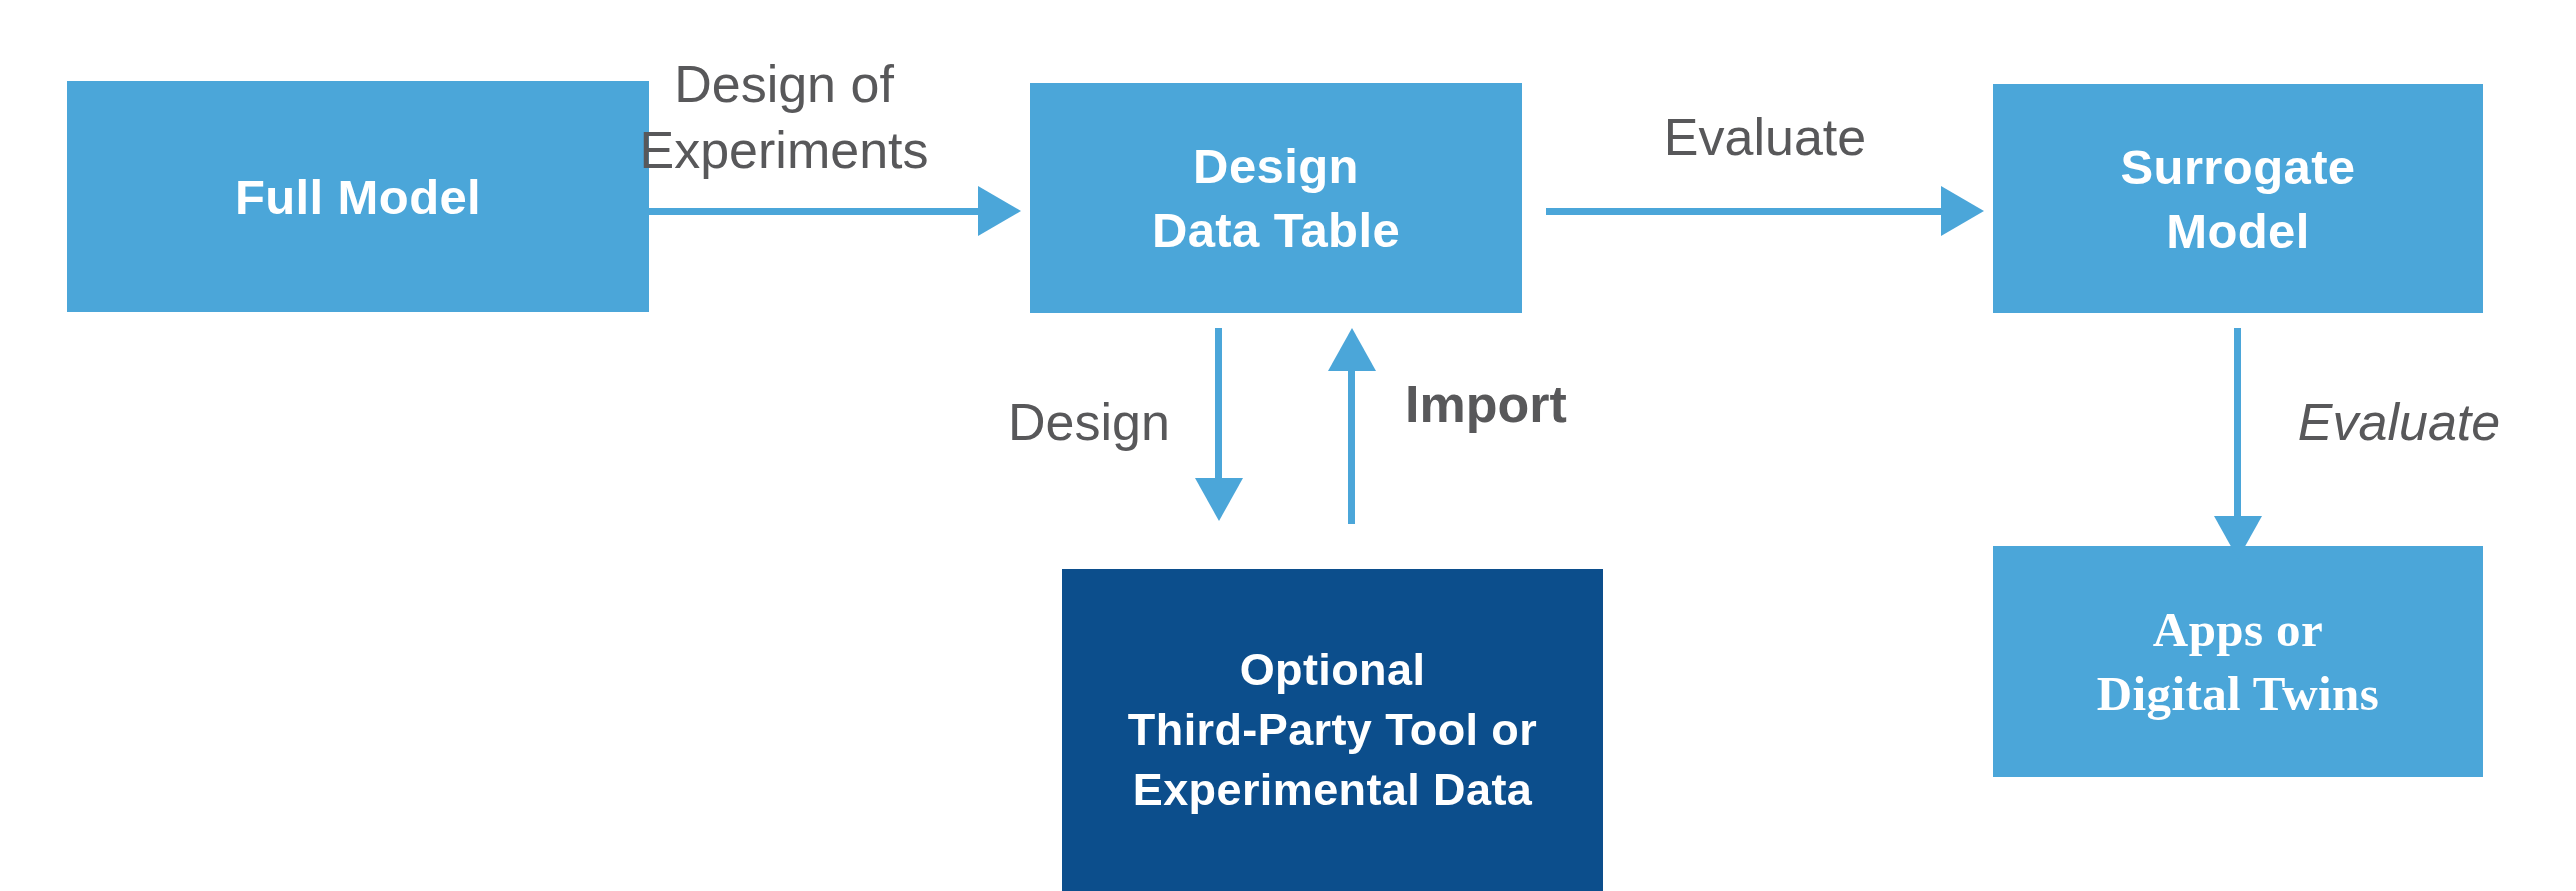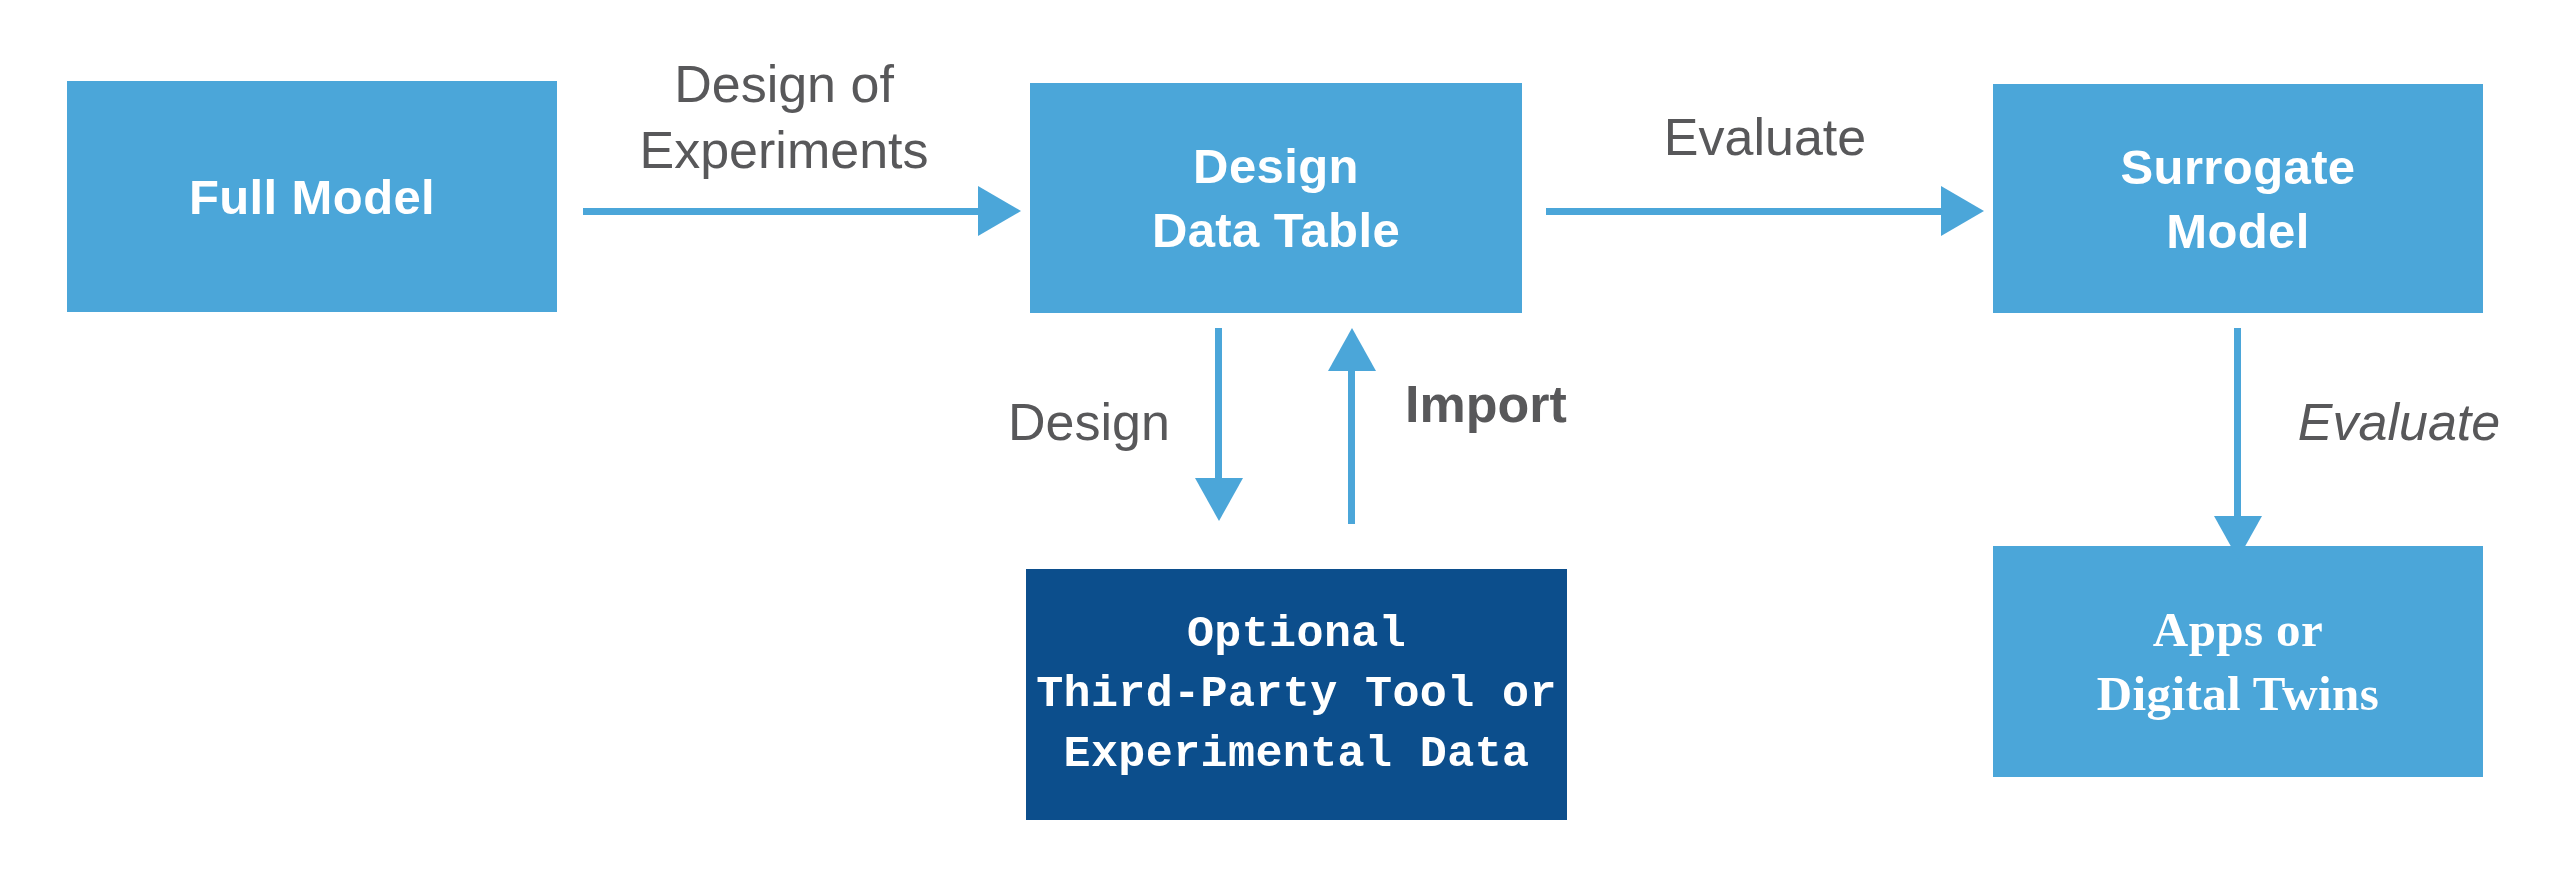--- a/index.html
+++ b/index.html
@@ -31,24 +31,24 @@
     color: var(--box-text);
     font-weight: bold;
     font-size: 49px;
     line-height: 64px;
     white-space: pre-line;
     letter-spacing: 0.4px;
   }
   .node.light { background: var(--box-light); }
   .node.dark  { background: var(--box-dark); }
 
-  #node-full-model        { left: 67px;   top: 81px; width: 490px; height: 231px; text-align: right; }
+  #node-full-model        { left: 67px;   top: 81px; width: 582px; height: 231px; text-align: right; }
   #node-design-data-table { left: 1030px; top: 83px; width: 492px; height: 230px; }
   #node-surrogate-model   { left: 1993px; top: 84px; width: 490px; height: 229px; }
-  #node-third-party       { left: 1026px; top: 569px; width: 541px; height: 251px; font-family: Liberation Mono, monospace; }
+  #node-third-party       { left: 1062px; top: 569px; width: 541px; height: 322px; }
   #node-third-party .node-label { font-size: 45px; line-height: 60px; }
   #node-apps              { left: 1993px; top: 546px; width: 490px; height: 231px; font-family: Liberation Serif, serif; }
 
   .edge-label {
     position: absolute;
     color: var(--label-text);
     font-size: 52px;
     line-height: 66px;
     text-align: center;
     white-space: pre-line;

